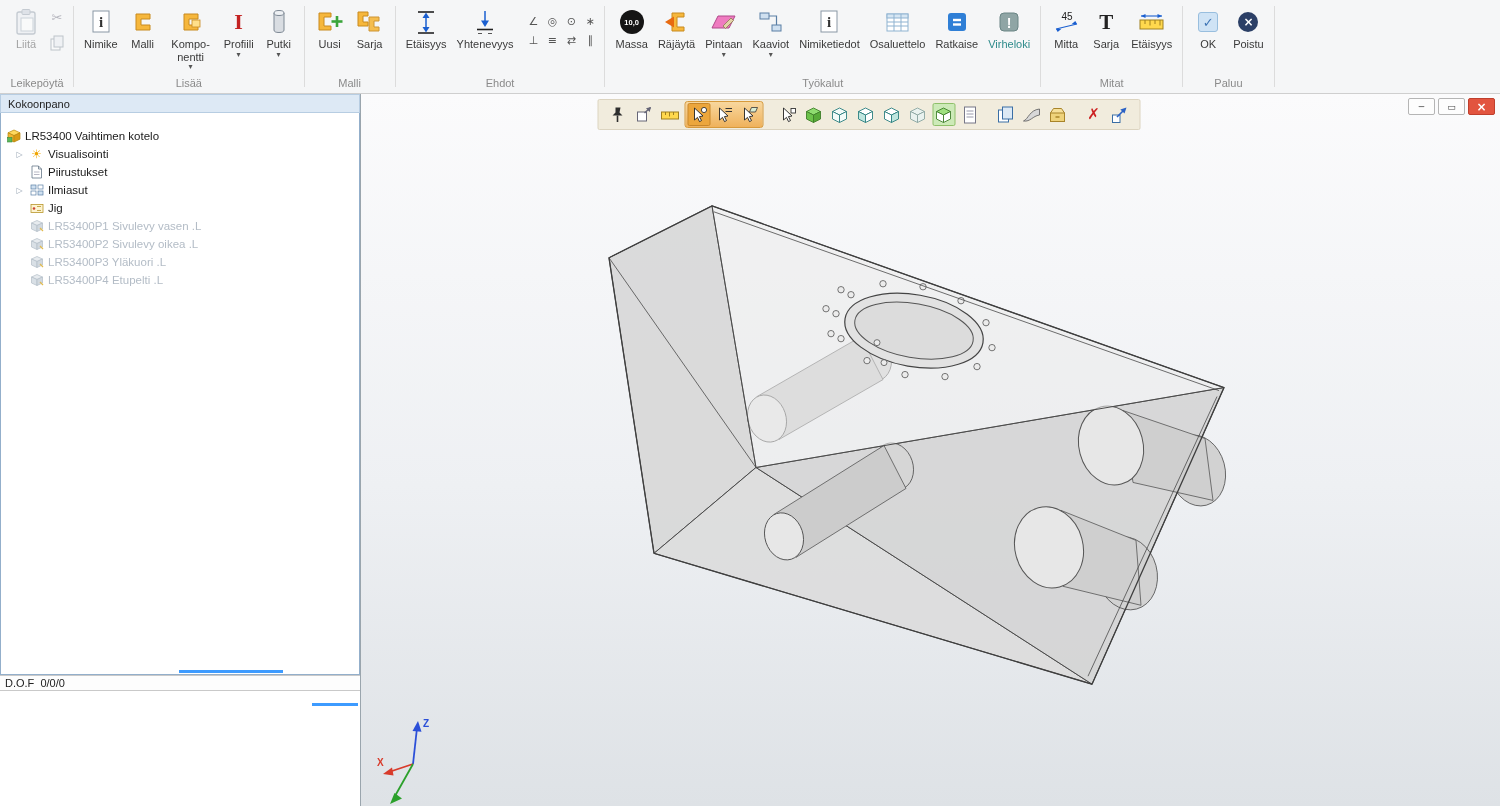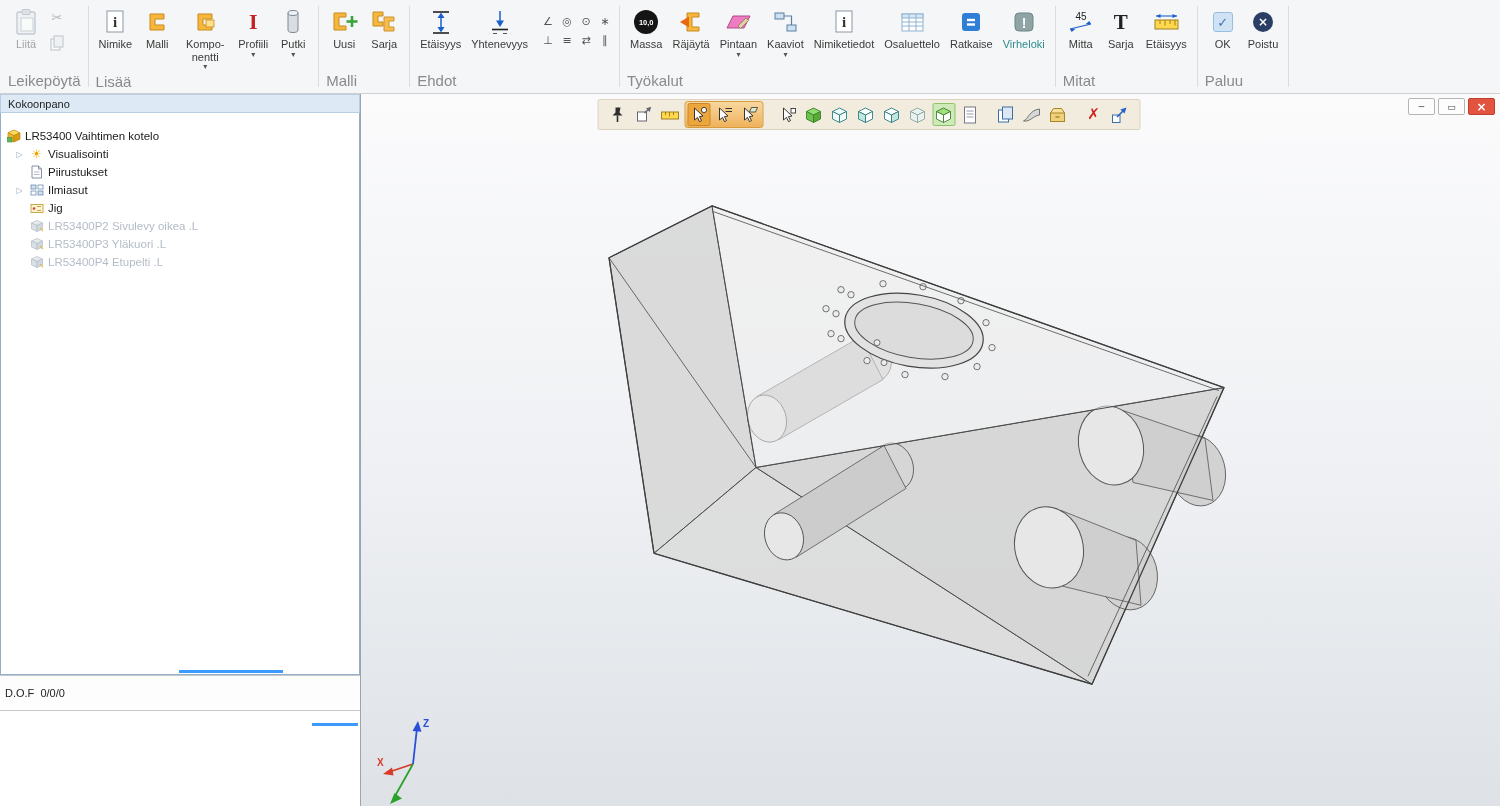--- a/index.html
+++ b/index.html
@@ -4,21 +4,21 @@
 <style>
   *{box-sizing:border-box;margin:0;padding:0}
   html,body{width:1500px;height:806px;overflow:hidden;background:#fff;
     font-family:"Liberation Sans",sans-serif;font-size:12px;color:#333}
   .app{display:flex;flex-direction:column;width:1500px;height:806px}
 
   
   .ribbon{height:94px;background:#f5f6f7;border-bottom:1px solid #cfcfcf;display:flex;align-items:stretch;padding-left:2px}
   .rgroup{display:flex;flex-direction:column}
   .rbody{flex:1;display:flex;align-items:flex-start;padding:4px 4px 0}
-  .rlabel{font-size:15px;color:#8a8a8a;text-align:left;padding:0 6px 4px;white-space:nowrap}
+  .rlabel{font-size:11px;color:#8a8a8a;text-align:center;padding:0 6px 4px;white-space:nowrap}
   .rsep{width:1px;background:#dcdcdc;margin:6px 1px}
   .rfill{flex:1}
   .rbtn{display:flex;flex-direction:column;align-items:center;padding:2px 5px;border-radius:3px;min-width:40px}
   .ric{height:32px;display:flex;align-items:center;justify-content:center}
   .rtext{font-size:11px;color:#3a3a3a;white-space:nowrap;line-height:1.15;text-align:center}
   .rtext.wrap{white-space:normal;width:46px}
   .caret{font-size:8px;color:#555;line-height:1;font-family:"DejaVu Sans",sans-serif}
   .disabled{opacity:.45}
   .minicol{display:flex;flex-direction:column;gap:8px;padding:4px 2px}
   .mini{width:18px;height:18px;display:flex;align-items:center;justify-content:center}
@@ -45,21 +45,21 @@
     display:flex;align-items:center;padding:0 7px;flex:none}
   .tree{height:562px;border:1px solid #93afcb;border-top:none;background:#fff;padding-top:14px;position:relative;overflow:hidden}
   .trow{height:18px;display:flex;align-items:center;gap:4px;font-size:11.5px;padding-left:5px;white-space:nowrap}
   .trow.child{padding-left:13px}
   .expander{width:11px;font-size:8px;color:#9aa7b5;text-align:center;font-family:"DejaVu Sans",sans-serif;flex:none}
   .ticon{width:15px;height:15px;display:flex;align-items:center;justify-content:center;flex:none}
   .tlabel{color:#1a1a1a}
   .gray .tlabel{color:#b3bcc6}
   .sunglyph{font-family:"DejaVu Sans",sans-serif;font-size:12px;color:#f0a500;line-height:1}
   .hthumb{position:absolute;bottom:1px;left:178px;width:104px;height:3px;background:#3d9bff}
-  .dof-row{height:36px;border-top:1px solid #c9c9c9;border-bottom:1px solid #c9c9c9;display:flex;align-items:center;
+  .dof-row{height:16px;border-top:1px solid #c9c9c9;border-bottom:1px solid #c9c9c9;display:flex;align-items:center;
     padding-left:5px;font-size:11px;color:#222;background:#fdfdfd;flex:none}
   .dof-text{white-space:pre}
   .sb-bottom{flex:1;background:#fff;position:relative}
   .hthumb2{position:absolute;top:12px;right:2px;width:46px;height:3px;background:#3d9bff}
 
   
   .viewport{flex:1;position:relative;background:linear-gradient(180deg,#fbfbfc 0%,#eef0f3 55%,#dee2e6 100%);overflow:hidden}
   .model-svg{position:absolute;inset:0;width:100%;height:100%}
   .vp-toolbar{position:absolute;top:5px;left:calc(50% - 62px);transform:translateX(-50%);display:flex;align-items:center;
     gap:3px;background:#f1ecdd;border:1px solid #dcd4c0;border-radius:2px;padding:3px 8px;height:31px}
@@ -432,20 +432,32 @@
             <svg width="14" height="13" viewBox="0 0 14 13">
               <rect x="1" y="2.5" width="12" height="8" fill="#fdf3d0" stroke="#b8962a" stroke-width=".8"></rect>
               <circle cx="4" cy="6.5" r="1.3" fill="#cc4433"></circle>
               <line x1="7" y1="4.5" x2="11" y2="4.5" stroke="#b8962a" stroke-width=".8"></line>
               <line x1="7" y1="8.5" x2="11" y2="8.5" stroke="#b8962a" stroke-width=".8"></line>
             </svg>
           </span>
           <span class="tlabel">Jig</span>
         </div>
 
+        <div class="trow child gray">
+          <span class="expander"></span>
+          <span class="ticon">
+            <svg width="14" height="14" viewBox="0 0 14 14" opacity="0.75">
+              <path d="M7,1.5 L12.5,4 L7,6.5 L1.5,4 Z" fill="#dfe5ea" stroke="#9aa8b5" stroke-width=".7"></path>
+              <path d="M1.5,4 L7,6.5 L7,12.5 L1.5,10 Z" fill="#cdd6de" stroke="#9aa8b5" stroke-width=".7"></path>
+              <path d="M12.5,4 L7,6.5 L7,12.5 L12.5,10 Z" fill="#c2ccd5" stroke="#9aa8b5" stroke-width=".7"></path>
+              <path d="M10,9 l3,3" stroke="#d9a514" stroke-width="1.2"></path>
+            </svg>
+          </span>
+          <span class="tlabel">LR53400P1 Sivulevy vasen .L</span>
+        </div>
 
         <div class="trow child gray">
           <span class="expander"></span>
           <span class="ticon">
             <svg width="14" height="14" viewBox="0 0 14 14" opacity="0.75">
               <path d="M7,1.5 L12.5,4 L7,6.5 L1.5,4 Z" fill="#dfe5ea" stroke="#9aa8b5" stroke-width=".7"></path>
               <path d="M1.5,4 L7,6.5 L7,12.5 L1.5,10 Z" fill="#cdd6de" stroke="#9aa8b5" stroke-width=".7"></path>
               <path d="M12.5,4 L7,6.5 L7,12.5 L12.5,10 Z" fill="#c2ccd5" stroke="#9aa8b5" stroke-width=".7"></path>
               <path d="M10,9 l3,3" stroke="#d9a514" stroke-width="1.2"></path>
             </svg>

